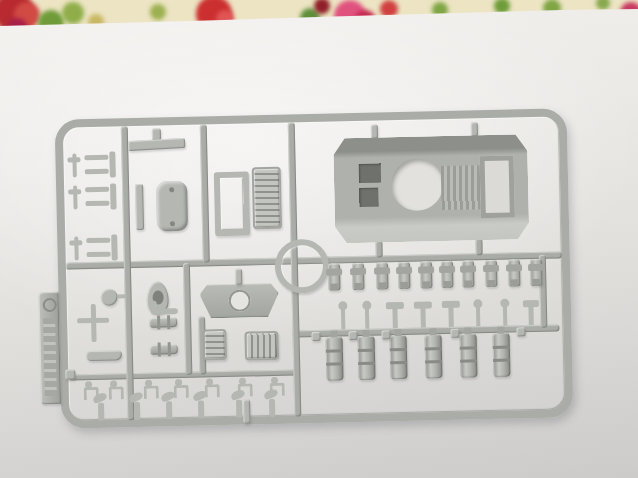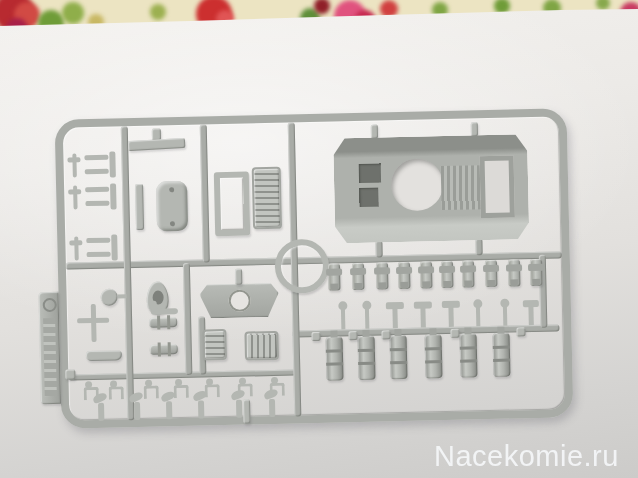--- a/index.html
+++ b/index.html
@@ -218,14 +218,13 @@
       <div class="part p-shackle" style="left: 175px; top: 262px; width: 14px; height: 17px;"></div>
       <div class="part p-shackle" style="left: 207px; top: 262px; width: 14px; height: 17px;"></div>
       <div class="part p-scope" style="left: 31px; top: 277px; width: 16px; height: 25px;"></div>
       <div class="part p-scope" style="left: 67px; top: 277px; width: 16px; height: 25px;"></div>
       <div class="part p-scope" style="left: 99px; top: 277px; width: 16px; height: 25px;"></div>
       <div class="part p-scope" style="left: 131px; top: 277px; width: 16px; height: 25px;"></div>
       <div class="part p-scope" style="left: 169px; top: 277px; width: 16px; height: 25px;"></div>
       <div class="part p-scope" style="left: 202px; top: 277px; width: 16px; height: 25px;"></div>
       <div class="part p-gate" style="left: 182px; top: 284px; width: 7px; height: 24px;"></div>
     </div>
-  <div id="watermark">Nacekomie.ru</div>
 </div>
 
 </body></html>

